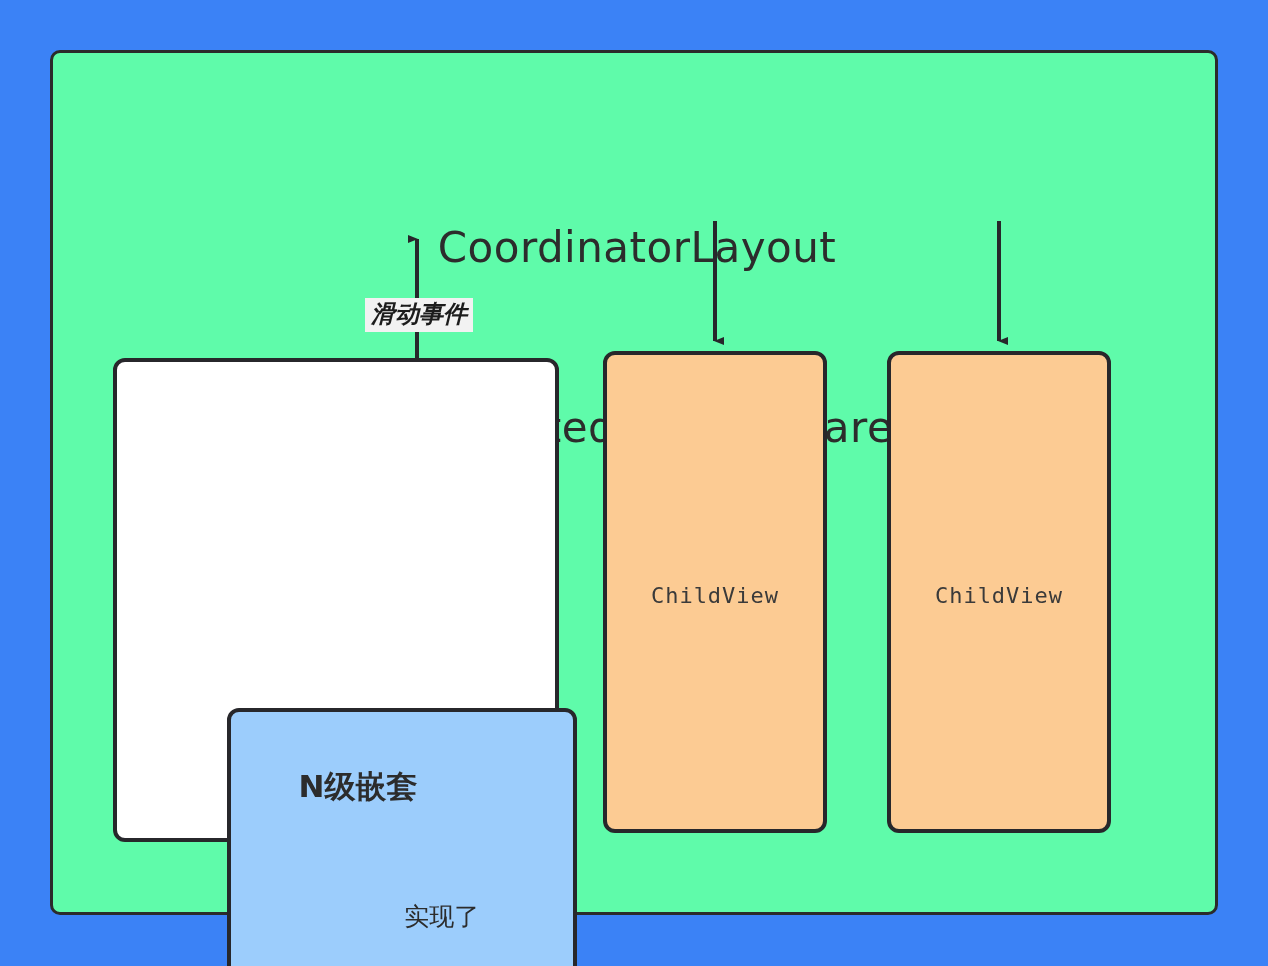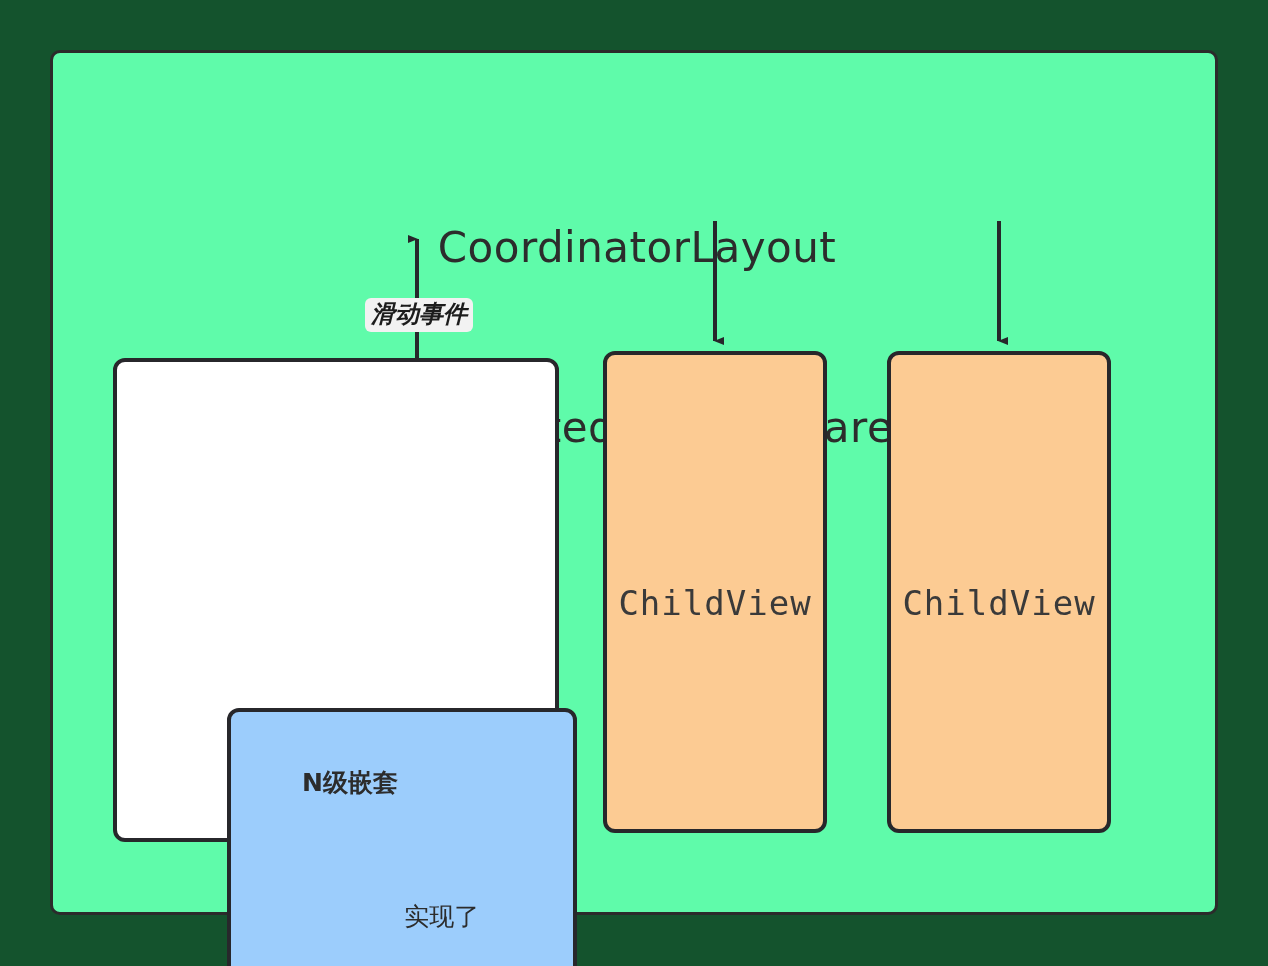--- a/index.html
+++ b/index.html
@@ -11,21 +11,21 @@
     width: 1268px;
     height: 966px;
     overflow: hidden;
     font-family: "DejaVu Sans", sans-serif;
   }
 
   #canvas {
     position: relative;
     width: 1268px;
     height: 966px;
-    background: #14532d;
+    background: #3b82f6;
   }
 
   
   .panel {
     position: absolute;
     left: 50px;
     top: 50px;
     width: 1168px;
     height: 865px;
     background: #5FFBAA;
@@ -82,47 +82,47 @@
     text-align: center;
     color: #2c2c2c;
     font-family: "DejaVu Sans", sans-serif;
     font-size: 25px;
     line-height: 35px;
     white-space: pre;
   }
 
   .nested-label {
     position: absolute;
-    left: 10px;
+    left: 18px;
     top: 404px;
     width: 446px;
     text-align: center;
     color: #2c2c2c;
     font-family: "DejaVu Sans", sans-serif;
-    font-size: 25px;
+    font-size: 31px;
     font-weight: bold;
   }
 
   .orange-box {
     background: #FCCB93;
     top: 298px;     
     width: 224px;
     height: 482px;
   }
   .orange-box.b1 { left: 550px; }  
   .orange-box.b2 { left: 834px; }  
 
   .orange-label {
     position: absolute;
     left: 0; right: 0;
     top: 228px;
     text-align: center;
     color: #3a3a3a;
     font-family: "DejaVu Sans Mono", monospace;
-    font-size: 34px;
+    font-size: 22px;
     letter-spacing: 1px;
   }
 
   
   .arrows {
     position: absolute;
     left: 0; top: 0;
     width: 1168px;
     height: 865px;
     pointer-events: none;
@@ -135,21 +135,20 @@
     top:  245px;   
     padding: 2px 6px 4px 6px;
     background: #F2F2F2;
     color: #1c1c1c;
     font-family: "DejaVu Sans", sans-serif;
     font-style: italic;
     font-weight: bold;
     font-size: 24px;
     line-height: 28px;
     white-space: nowrap;
-    border-radius: 6px;
   }
 </style>
 </head>
 <body>
 
 <div id="canvas">
 
   <div class="panel">
 
     <div class="title">

